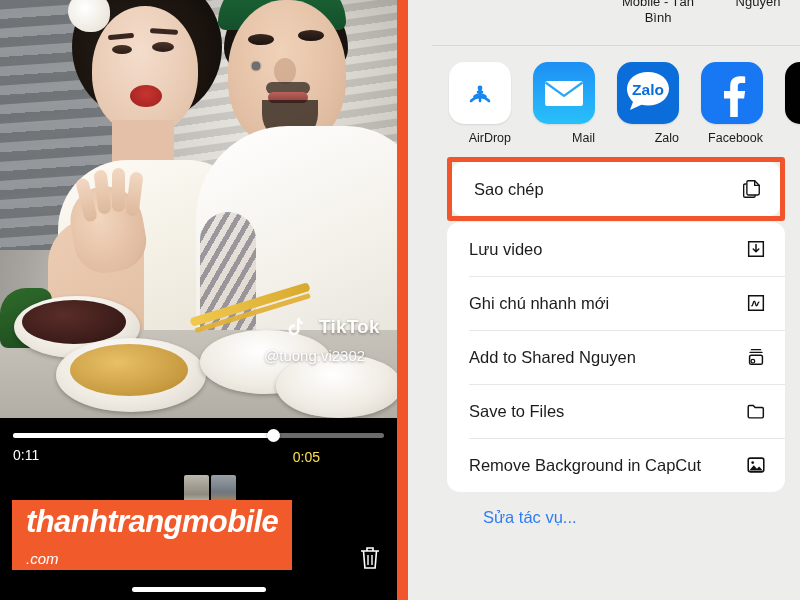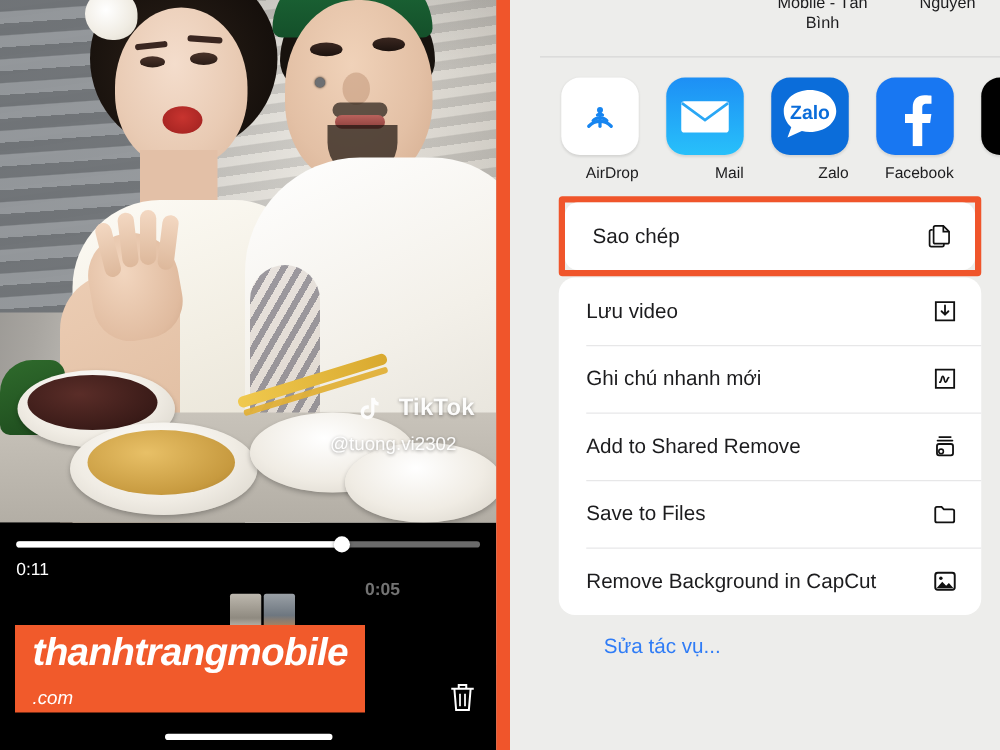--- a/index.html
+++ b/index.html
@@ -112,21 +112,21 @@
     text-shadow:0 1px 3px rgba(0,0,0,.45); opacity:.92; }
 
   
   .prog-wrap { position:absolute; left:0; top:425px; width:333px; height:44px; }
   .prog-track { position:absolute; left:13px; top:8px; width:371px; height:5px; border-radius:3px;
     background: rgba(255,255,255,0.42); }
   .prog-fill { position:absolute; left:0; top:0; height:5px; width:70%; border-radius:3px; background:#fff; }
   .prog-knob { position:absolute; left:70%; top:-4px; width:13px; height:13px; margin-left:-6px;
     border-radius:50%; background:#fff; box-shadow:0 0 3px rgba(0,0,0,.4); }
   .t-left { position:absolute; left:13px; top:22px; color:#fff; font-size:14px; text-shadow:0 1px 2px rgba(0,0,0,.5); }
-  .t-right { position:absolute; right:13px; top:38px; color:#737373; font-size:14px; text-shadow:0 1px 2px rgba(0,0,0,.5);font-weight:bold; }
+  .t-right { position:absolute; right:13px; top:24px; color:#fde047; font-size:14px; text-shadow:0 1px 2px rgba(0,0,0,.5); }
 
   
   .thumbs { position:absolute; left:184px; top:475px; display:flex; gap:2px; z-index:4; }
   .thumb { width:25px; height:51px; border-radius:2px; overflow:hidden;
     box-shadow:0 0 2px rgba(0,0,0,.5); }
   .thumb.a { background: linear-gradient(180deg,#bdb8ae 0%, #8f8a80 38%, #d8d2c6 62%, #a09a8e 100%); }
   .thumb.b { background: linear-gradient(180deg,#9aa0a6 0%, #6e7780 34%, #c98a4e 60%, #8d6a43 100%); }
 
   
   .toolbar { position:absolute; left:0; bottom:0; width:397px; height:68px; background:#000; z-index:3; }
@@ -395,21 +395,21 @@
           <span class="row-label">Ghi chú nhanh mới</span>
           <span class="row-icon">
             <svg width="22" height="22" viewBox="0 0 24 24" aria-hidden="true">
               <path d="M4 4h16v16H4z" fill="none" stroke="#111" stroke-width="1.6"></path>
               <path d="M7.5 15c1.5 0 1.2-5 2.6-5s1.1 5 2.5 5 1.3-4 2.6-4" fill="none" stroke="#111" stroke-width="1.5" stroke-linecap="round"></path>
             </svg>
           </span>
         </div>
 
         <div class="row">
-          <span class="row-label">Add to Shared Remove</span>
+          <span class="row-label">Add to Shared Nguyen</span>
           <span class="row-icon">
             <svg width="22" height="22" viewBox="0 0 24 24" aria-hidden="true">
               <path d="M7 4h10" stroke="#111" stroke-width="1.5" stroke-linecap="round"></path>
               <path d="M5.5 7h13" stroke="#111" stroke-width="1.5" stroke-linecap="round"></path>
               <rect x="5" y="10" width="14" height="10" rx="1.8" fill="none" stroke="#111" stroke-width="1.6"></rect>
               <circle cx="8.6" cy="16.5" r="2" fill="none" stroke="#111" stroke-width="1.4"></circle>
             </svg>
           </span>
         </div>
 

